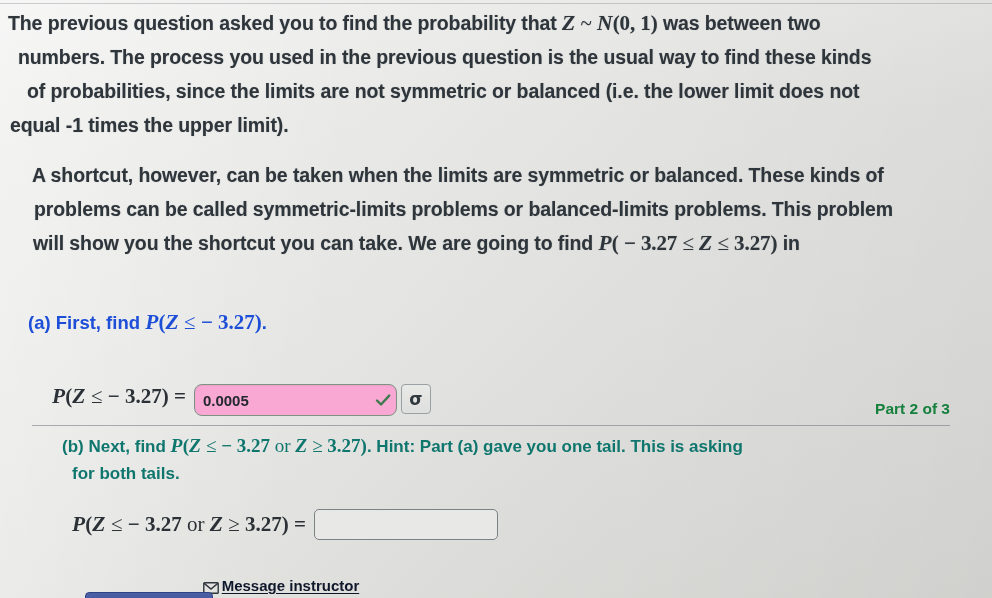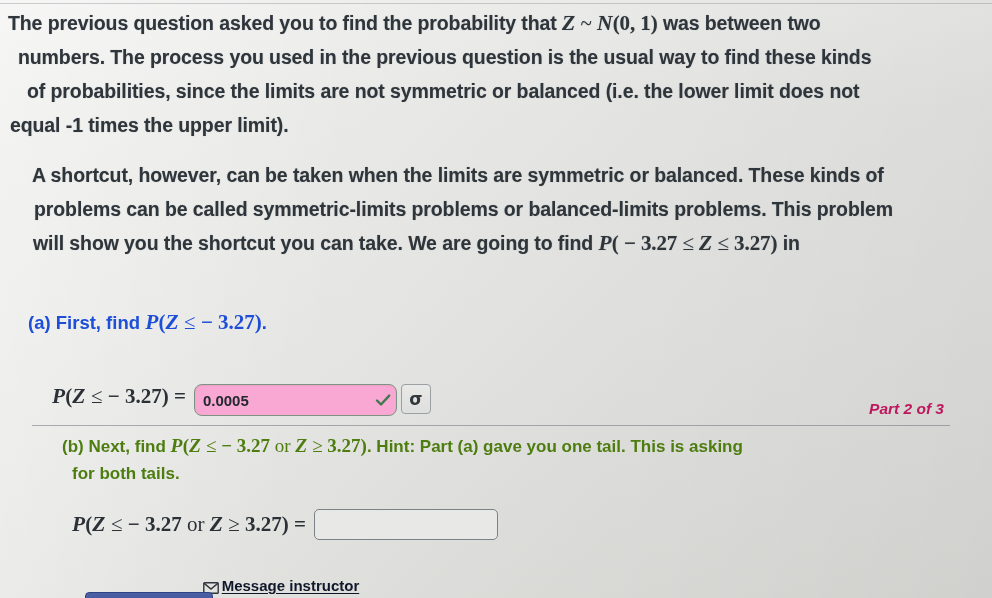--- a/index.html
+++ b/index.html
@@ -136,43 +136,42 @@
     font-size: 17px;
     font-weight: 700;
     color: #31383d;
     cursor: pointer;
     box-sizing: border-box;
   }
 
   
   #part-counter {
     position: absolute;
-    right: 48px; top: 400px;
+    right: 42px; top: 400px;
     font-size: 15.5px;
     font-weight: 600;
-    font-style: italic;
-    color: #be185d;
+    color: #15803d;
   }
   #divider {
     position: absolute;
     left: 32px;
     right: 42px;
     top: 425px;
     height: 1px;
     background: rgba(110,116,122,0.55);
   }
 
   
   #partb-label {
     position: absolute;
     left: 62px; top: 432px;
     font-size: 17px;
     line-height: 27px;
     font-weight: 600;
-    color: #4d7c0f;
+    color: #0f766e;
   }
   #partb-label .ln { display: block; white-space: nowrap; }
   #partb-label .ln:nth-child(2) { padding-left: 10px; }
   #partb-label .m { font-size: 19.5px; }
   #partb-label .mn { font-size: 19px; }
   #partb-label .op { font-size: 19px; }
 
   #partb-eq {
     position: absolute;
     left: 72px; top: 509px;

